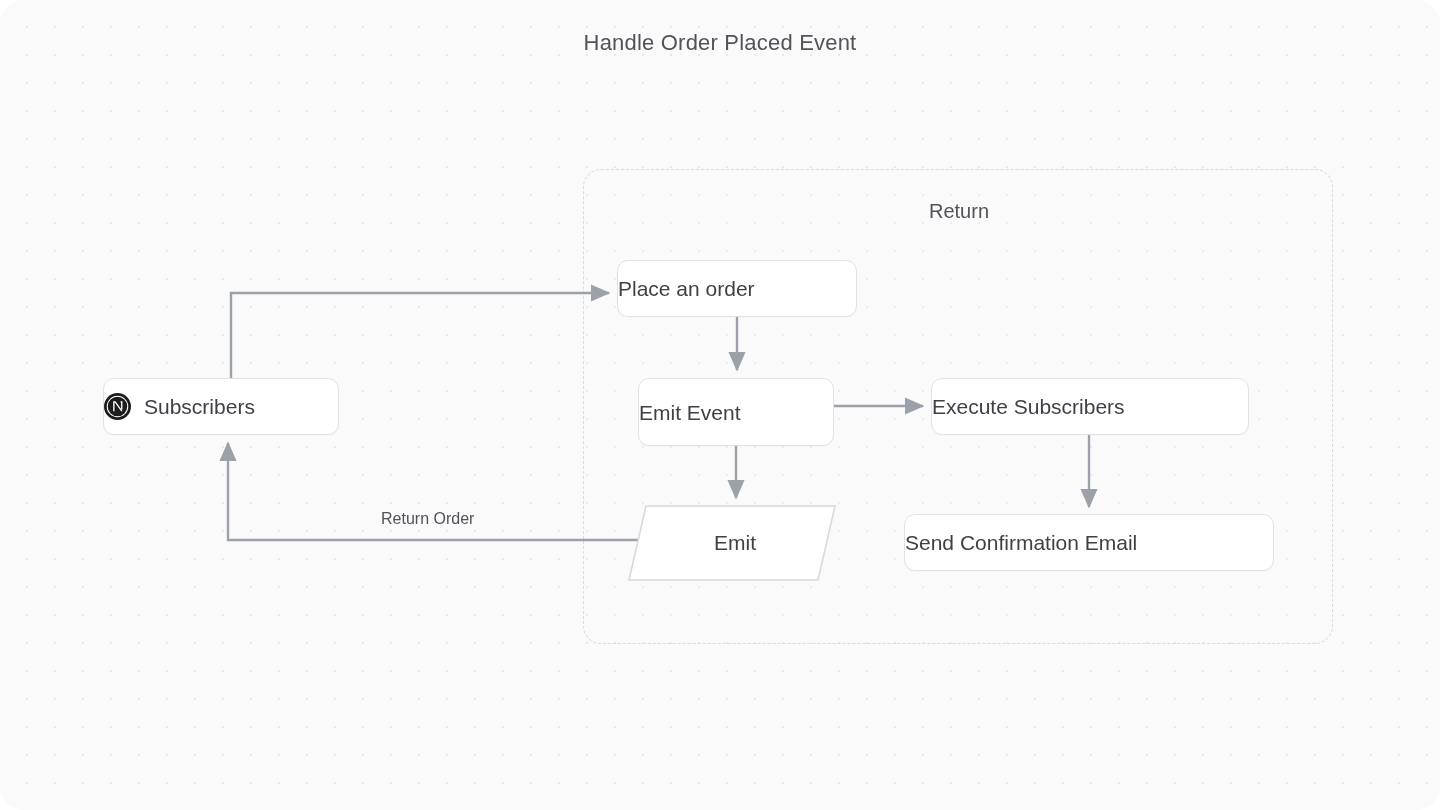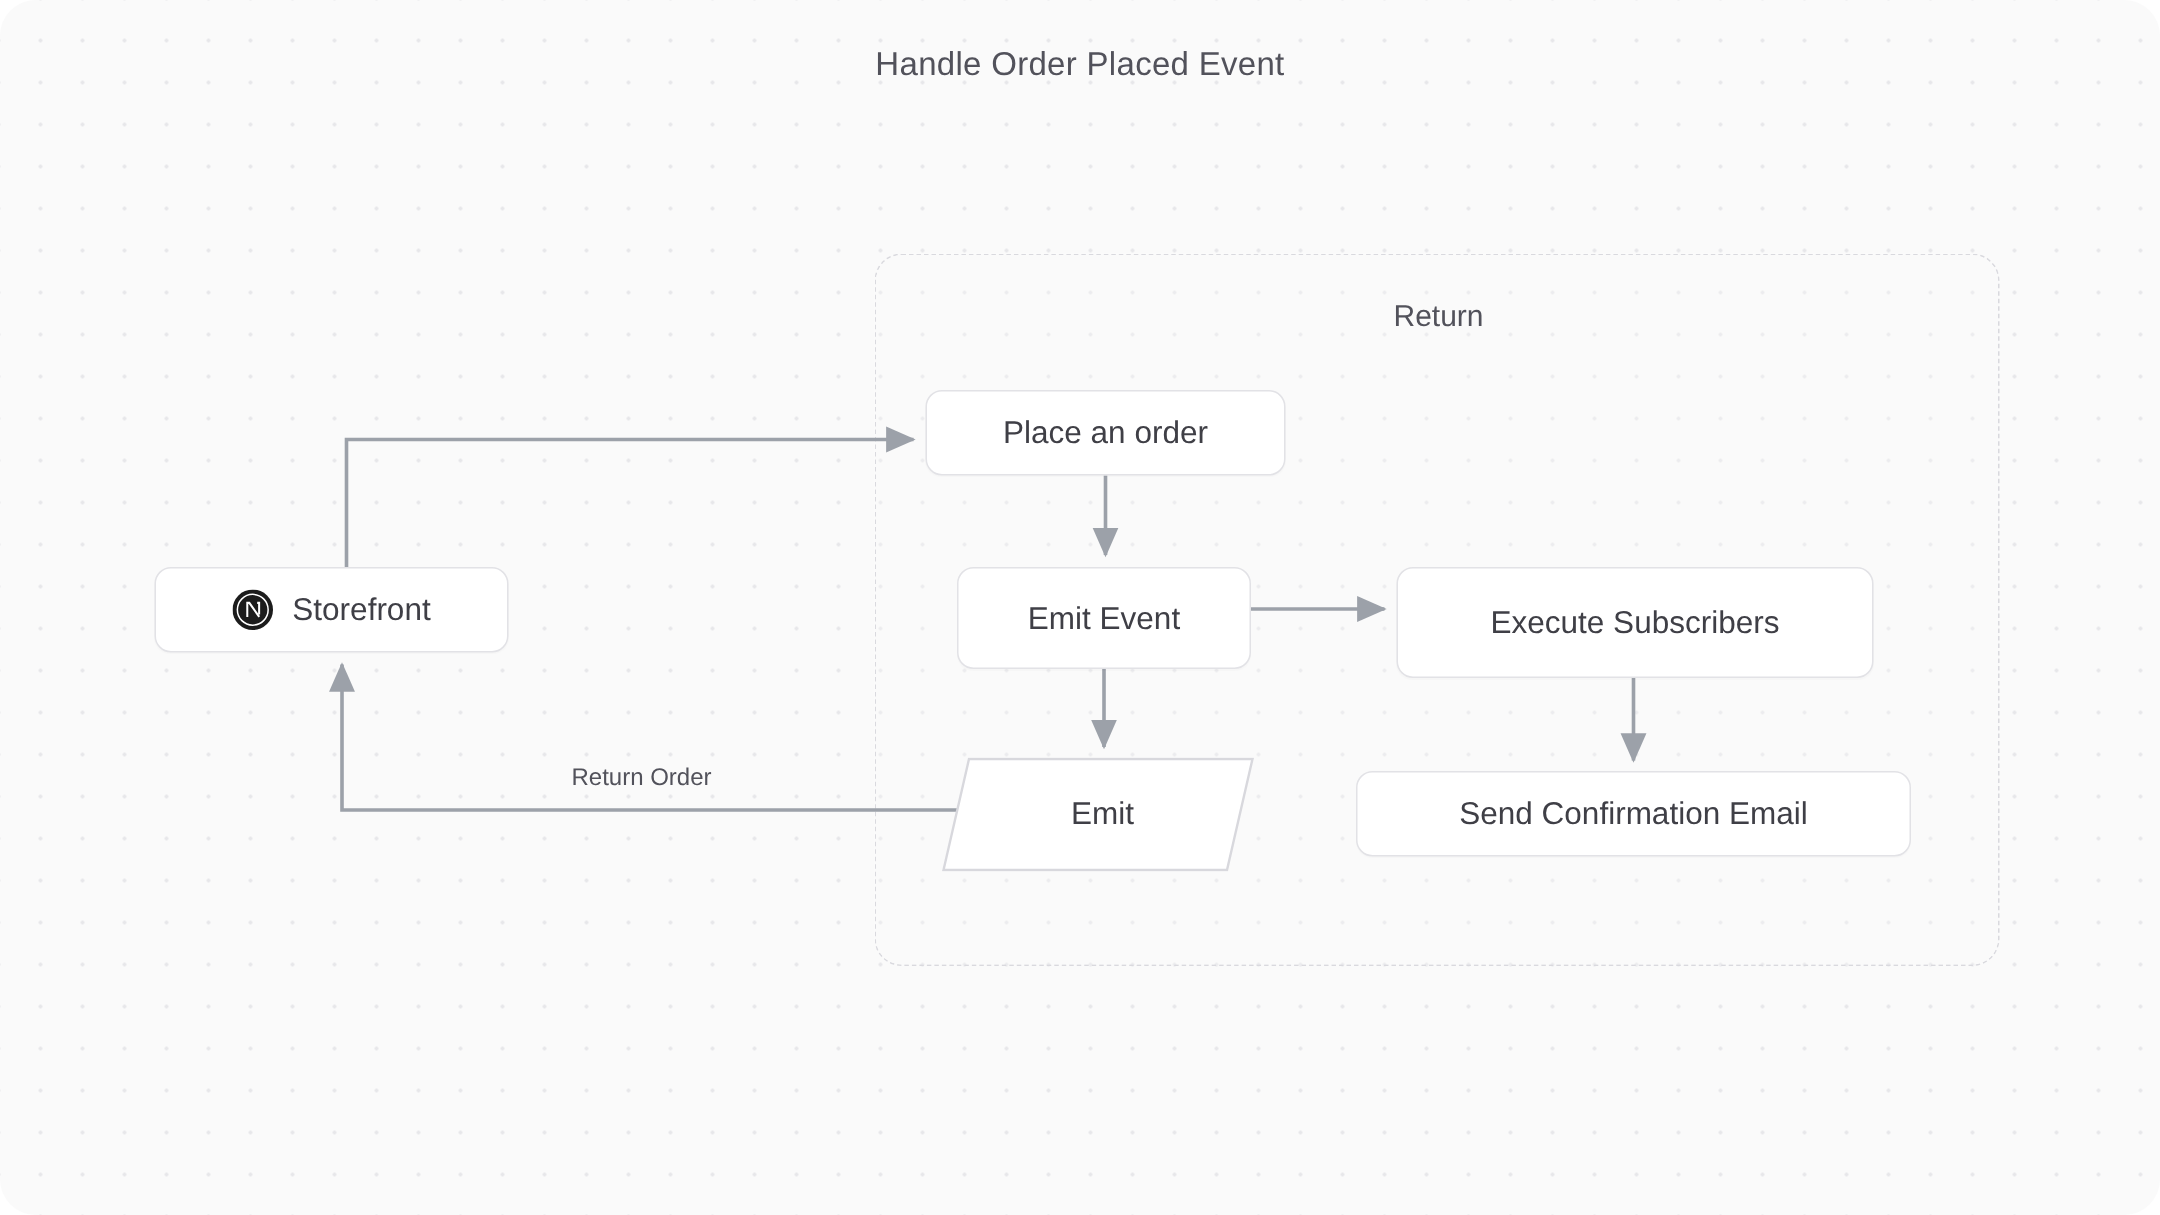--- a/index.html
+++ b/index.html
@@ -54,34 +54,33 @@
   }
   
   .node {
     position: absolute;
     background: #ffffff;
     border: 1.4px solid #e2e2e6;
     border-radius: 11px;
     box-sizing: border-box;
     display: flex;
     align-items: center;
-    justify-content: center;
     color: #3f3f46;
     font-size: 21px;
     white-space: nowrap;
     box-shadow: 0 1px 1px rgba(17,17,26,0.02);
   }
   .node .label { line-height: 1; }
   #node-storefront {
     left: 103px; top: 378px; width: 236px; height: 57px;
     gap: 13px;
   }
   #node-place-order { left: 617px; top: 260px; width: 240px; height: 57px; }
   #node-emit-event  { left: 638px; top: 378px; width: 196px; height: 68px; }
-  #node-execute-subscribers { left: 931px; top: 378px; width: 318px; height: 74px; }
+  #node-execute-subscribers { left: 931px; top: 378px; width: 318px; height: 57px; }
   #node-send-email  { left: 904px; top: 514px; width: 370px; height: 57px; }
 
   
   .nextjs-icon {
     width: 27px; height: 27px;
     border-radius: 50%;
     display: inline-block;
     flex: 0 0 auto;
   }
 
@@ -154,21 +153,21 @@
 
   <div class="node" id="node-storefront">
     <span class="nextjs-icon">
       <svg width="27" height="27" viewBox="0 0 40 40" aria-hidden="true">
         <circle cx="20" cy="20" r="20" fill="#1c1c1c"></circle>
         <circle cx="20" cy="20" r="15.2" fill="none" stroke="#ffffff" stroke-width="1.5"></circle>
         <path d="M 14.6 27.2 L 14.6 13.2 L 16.6 13.2 L 26.4 27.0" fill="none" stroke="#ffffff" stroke-width="2"></path>
         <path d="M 24.4 13.2 L 26.3 13.2 L 26.3 24.6" fill="none" stroke="#ffffff" stroke-width="2"></path>
       </svg>
     </span>
-    <span class="label">Storefront</span>
+    <span class="label">Subscribers</span>
   </div>
 
   <div class="node" id="node-place-order">
     <span class="label">Place an order</span>
   </div>
 
   <div class="node" id="node-emit-event">
     <span class="label">Emit Event</span>
   </div>
 

